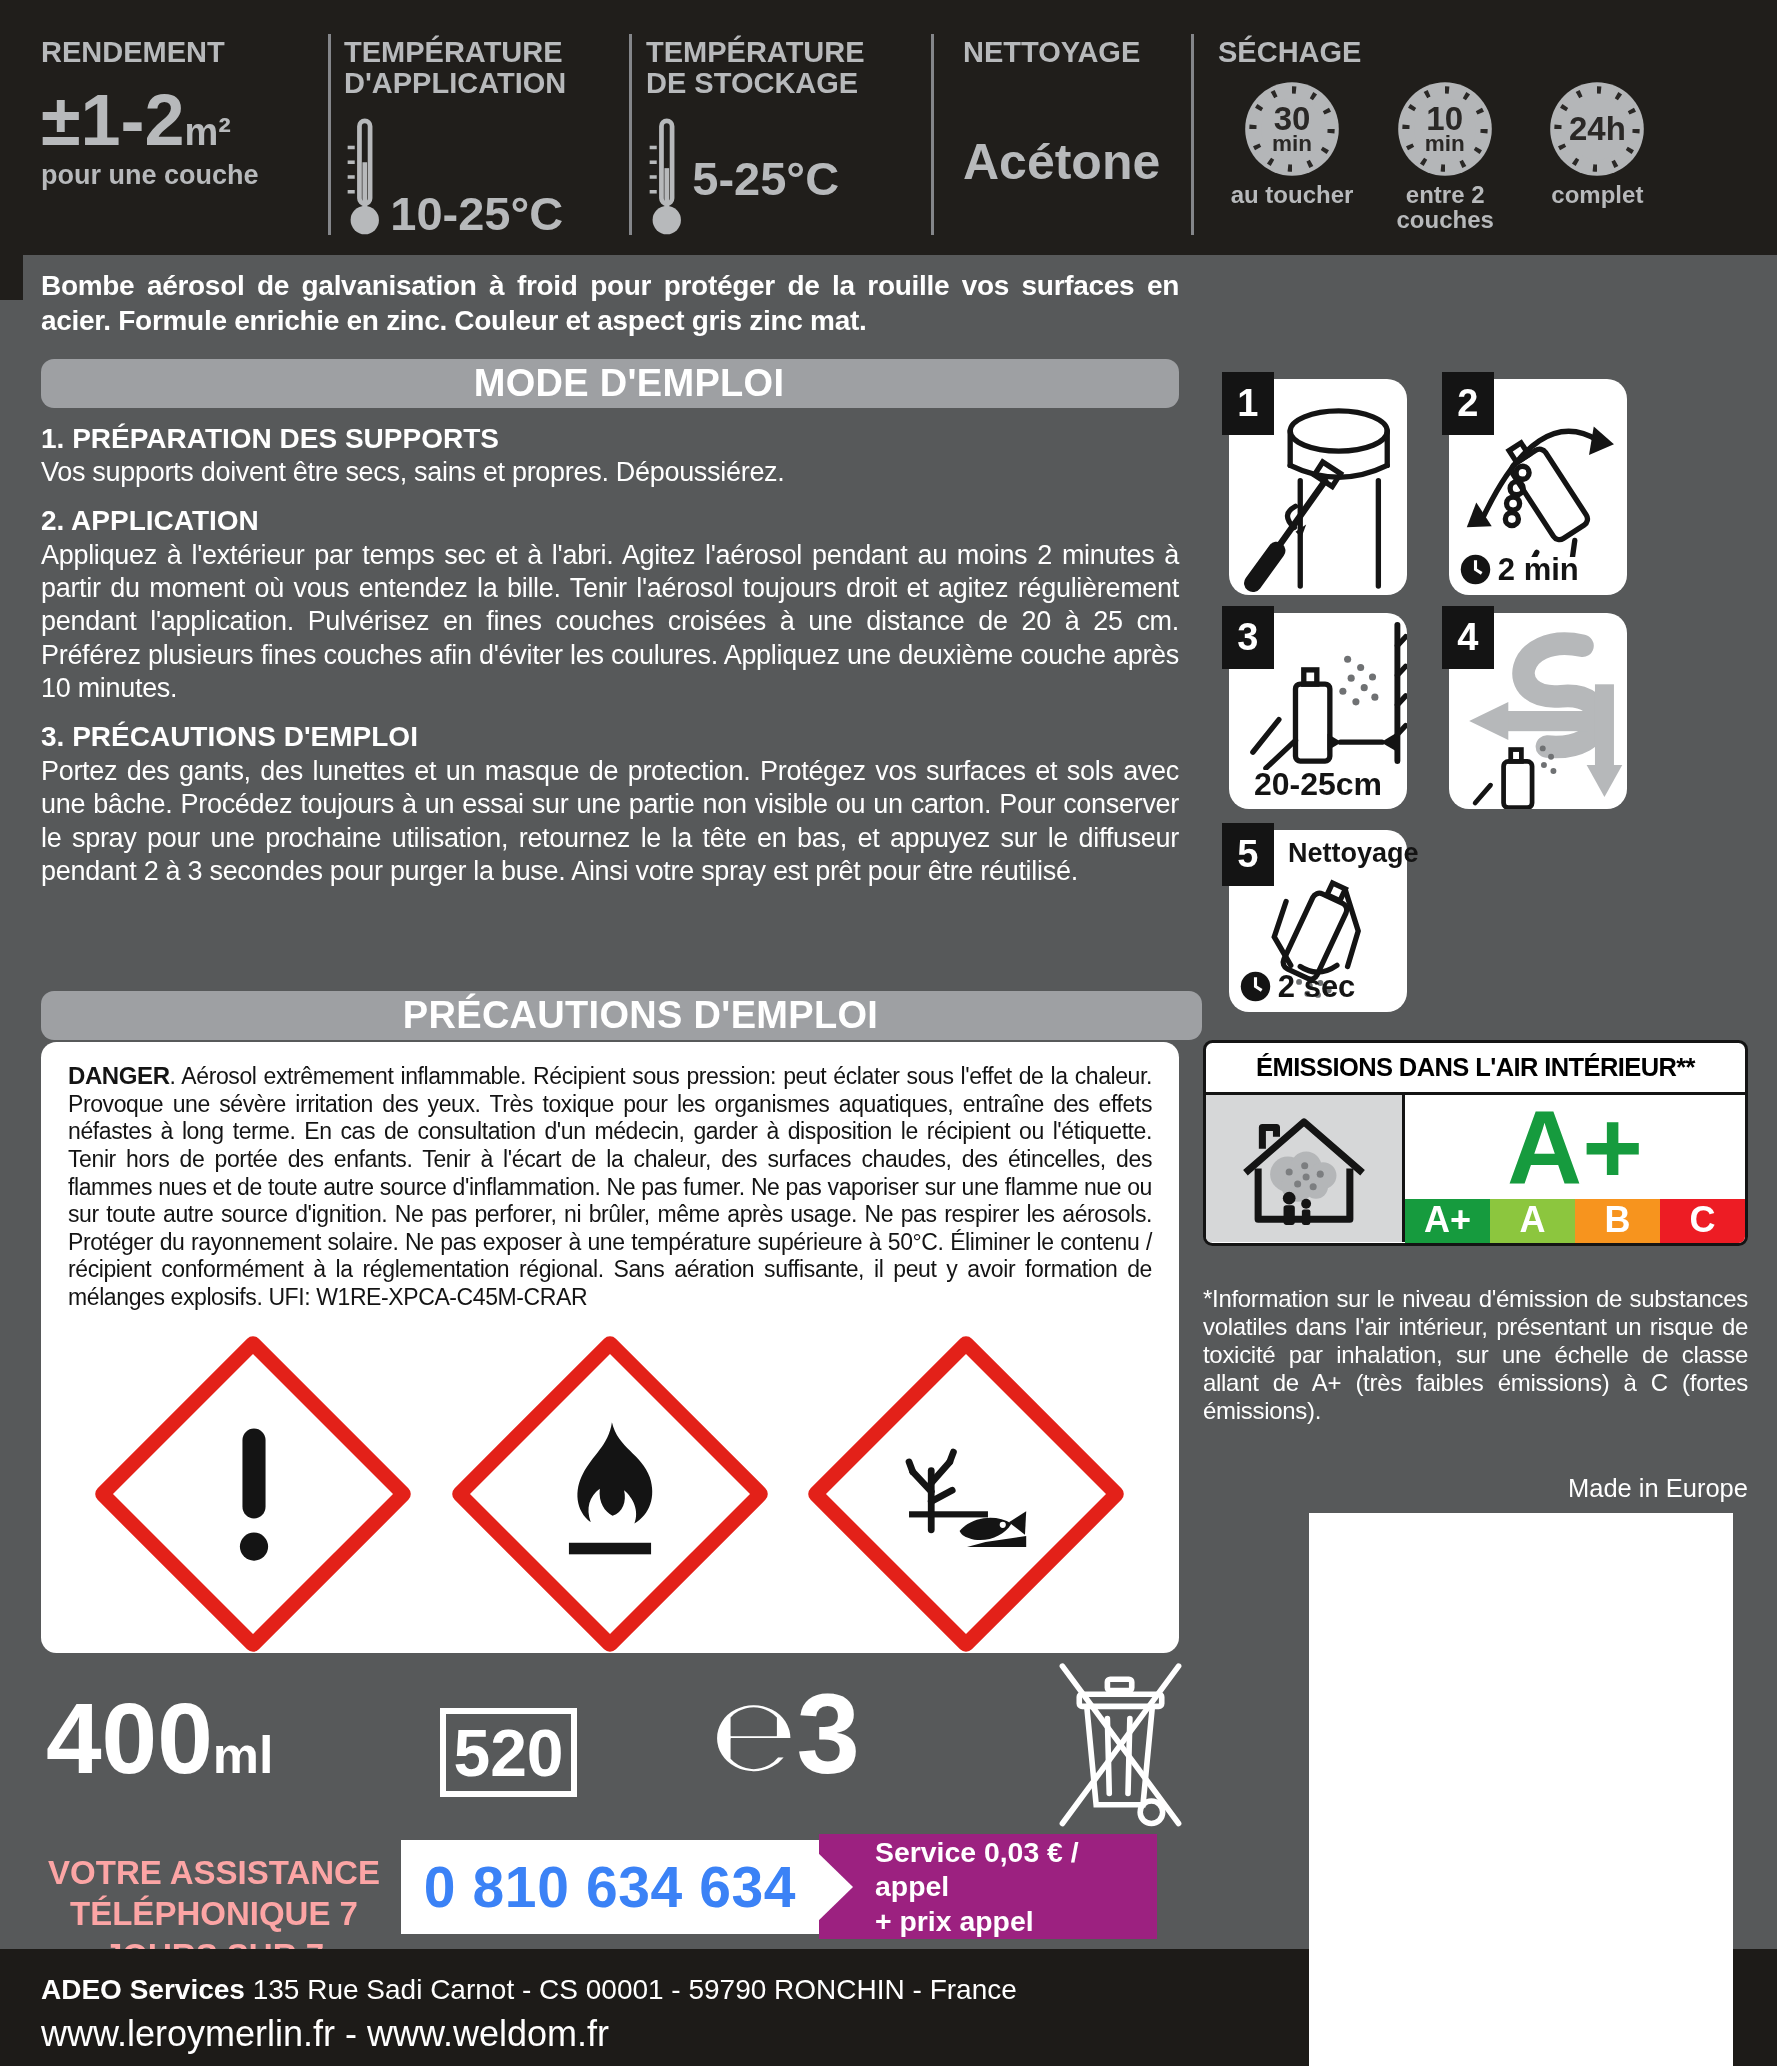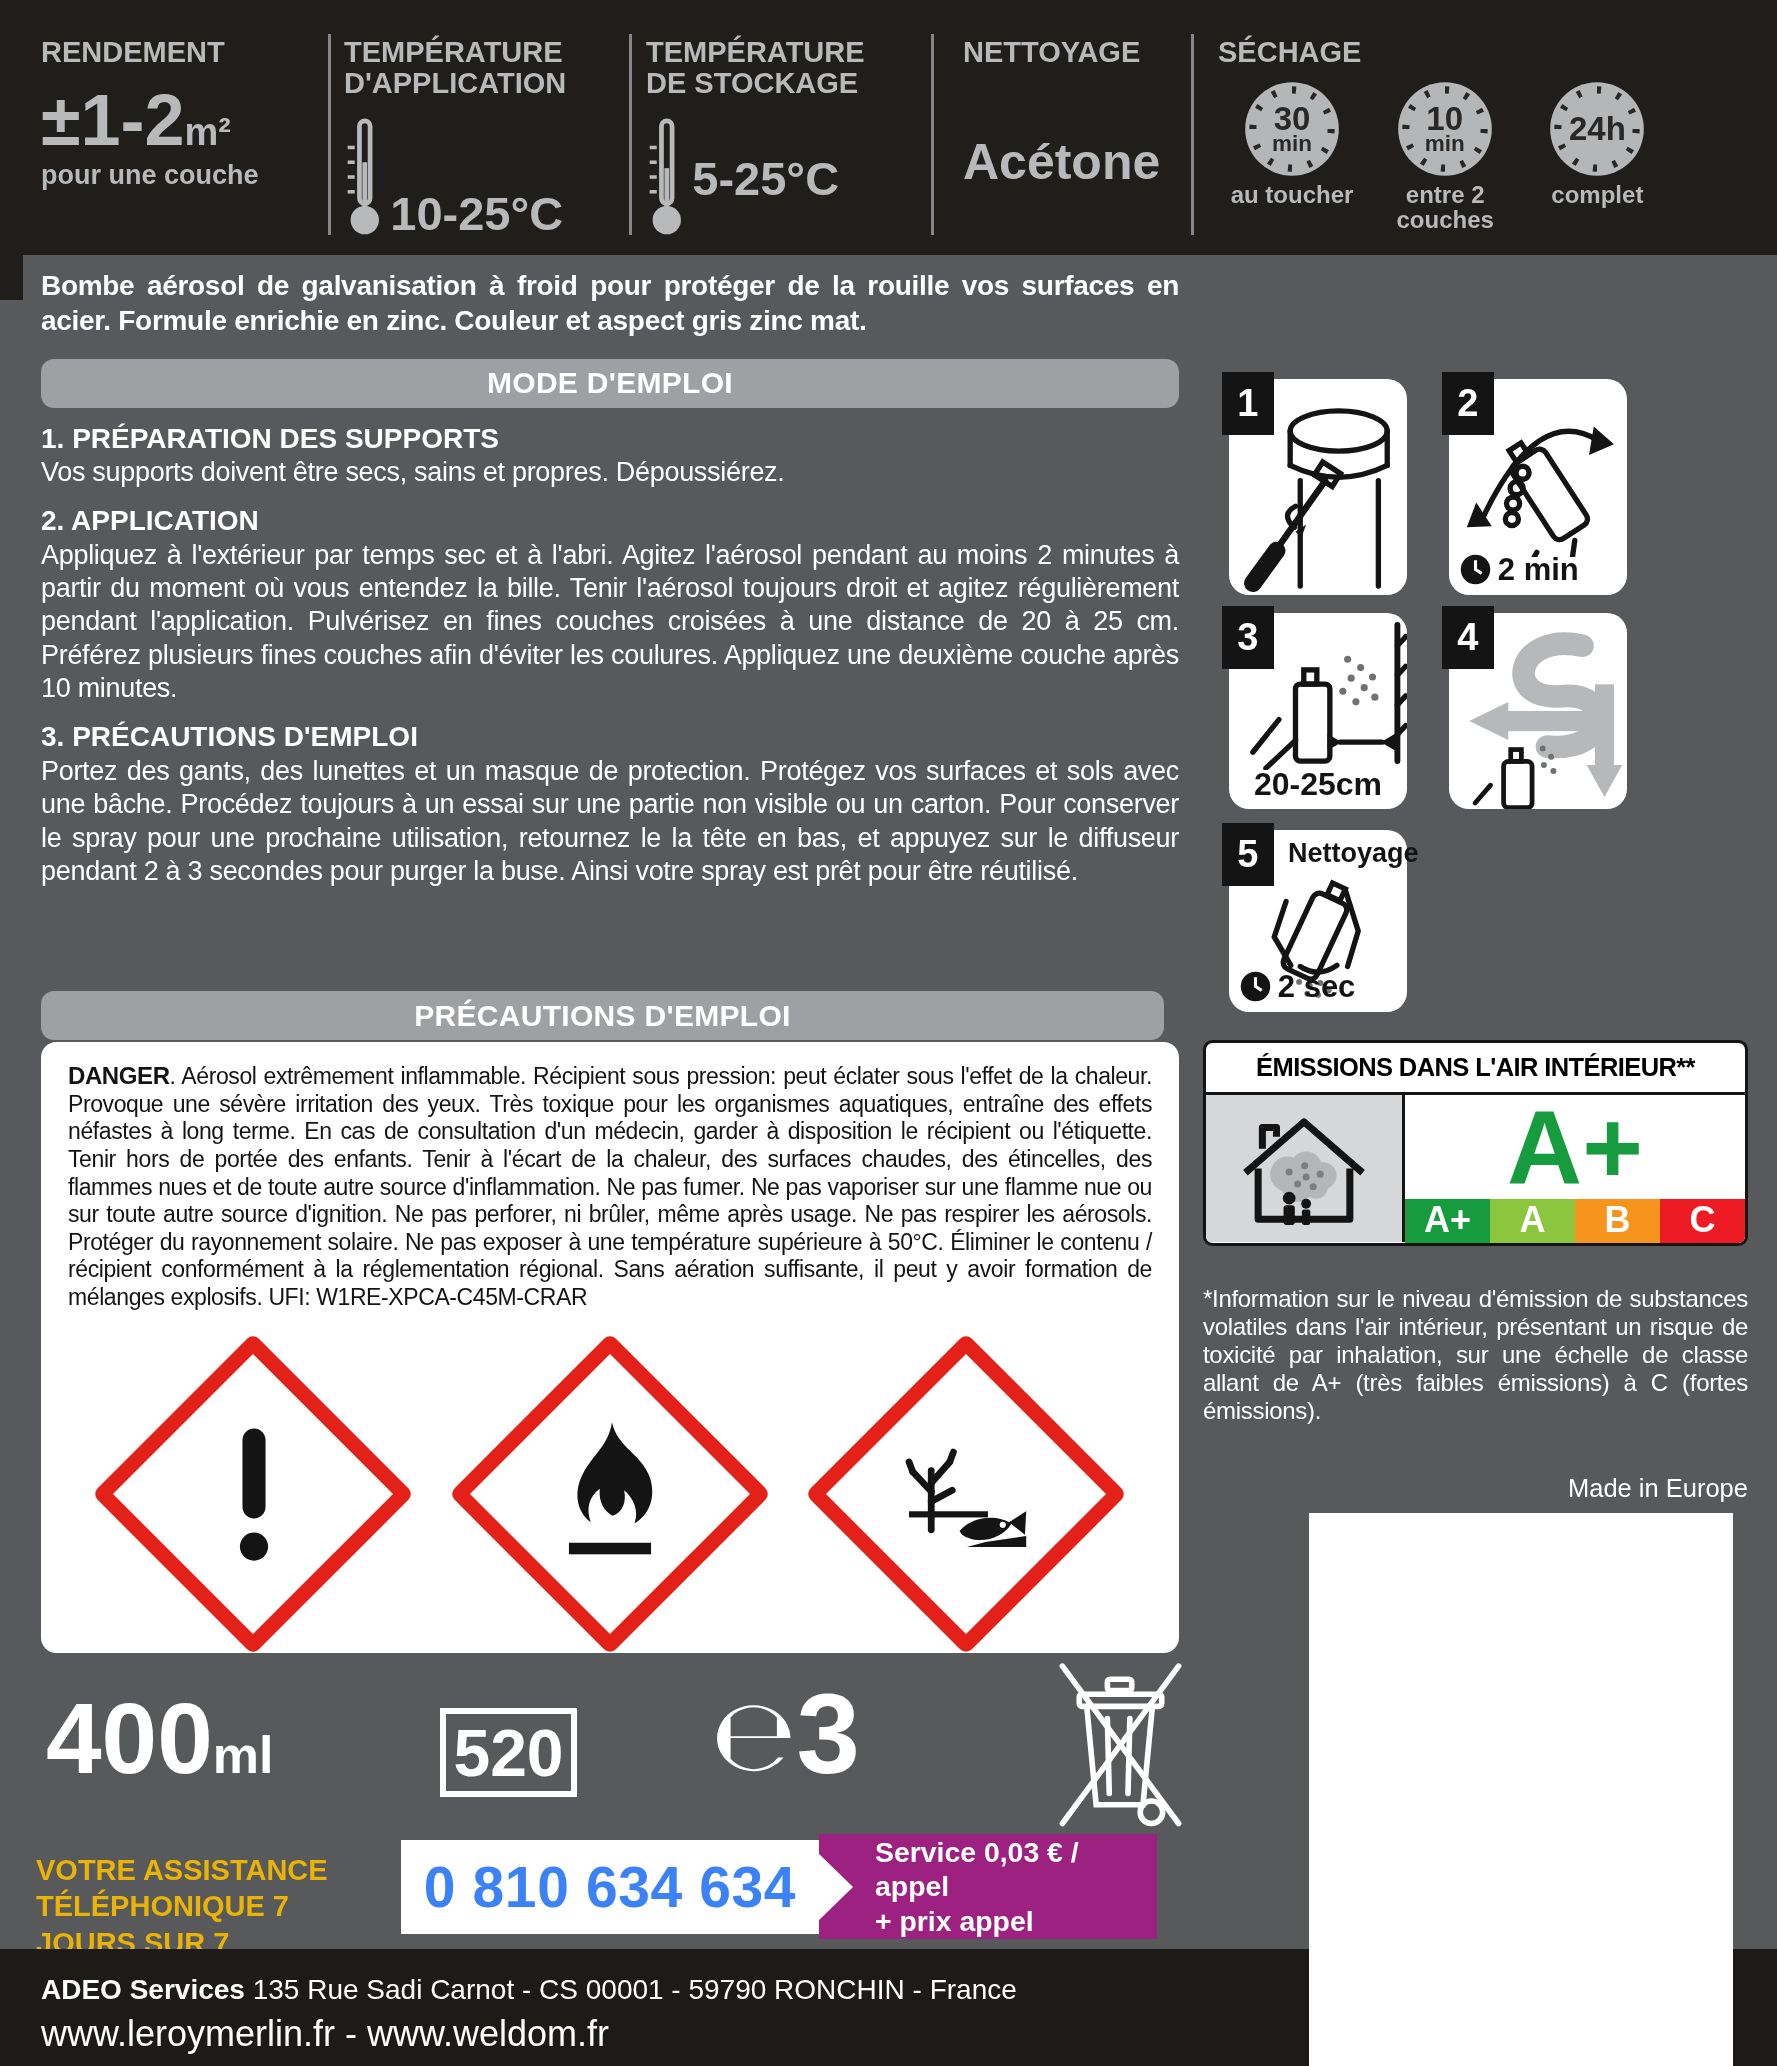--- a/index.html
+++ b/index.html
@@ -21,21 +21,21 @@
   .clockgrp{width:148px;text-align:center;}
   .clockwrap{position:relative;width:96px;height:96px;margin:0 auto;}
   .clocktext{position:absolute;left:0;top:0;width:96px;height:96px;display:flex;flex-direction:column;
              align-items:center;justify-content:center;color:#2a2826;font-weight:bold;line-height:.9;}
   .clocktext .v{font-size:33px;} .clocktext .u{font-size:22.5px;}
   .clocklabel{font-size:24px;font-weight:bold;margin-top:4.7px;line-height:1.05;}
   
   .col{left:41px;top:268px;width:1138px;color:#fff;}
   .desc{font-size:28px;font-weight:bold;line-height:1.26;text-align:justify;margin:0 0 20px 0;letter-spacing:-0.3px;}
   .bar{background:#9ea0a3;border-radius:13px;height:49px;display:flex;align-items:center;justify-content:center;
-       color:#fff;font-size:30px;font-weight:bold;letter-spacing:0.3px;}
+       color:#fff;font-size:38px;font-weight:bold;letter-spacing:0.3px;padding-left:38px;}
   .sech{font-size:28px;font-weight:bold;margin:15.4px 0 1.2px 0;line-height:1.15;}
   .secb{font-size:27px;line-height:1.24;text-align:justify;margin:0;letter-spacing:-0.3px;}
   .precbar{left:41px;top:991px;width:1123px;}
   
   .whitebox{left:41px;top:1042px;width:1138px;height:611px;background:#fff;border-radius:15.4px;box-sizing:border-box;
             padding:20px 27px 0 27px;}
   .danger{color:#141414;font-size:23px;line-height:1.2;text-align:justify;margin:0;letter-spacing:-0.4px;}
   .danger b{font-size:24px;}
   .ghsrow{display:flex;justify-content:space-between;margin:21.3px 24px 0 24px;}
   .ghs{position:relative;width:323px;height:323px;}
@@ -67,21 +67,21 @@
   .barcode{left:1309px;top:1513px;width:424px;height:553px;background:#fff;z-index:5;}
   
   .vol{left:46px;top:1688px;color:#fff;font-weight:bold;}
   .vol .n{font-size:100px;line-height:1;} .vol .u{font-size:52px;}
   .fillbox{left:440px;top:1708px;width:137px;height:89px;border:6px solid #fff;box-sizing:border-box;
            display:flex;align-items:center;justify-content:center;color:#fff;font-size:66px;font-weight:bold;}
   .emark{left:711px;top:1686px;color:#fff;display:flex;align-items:flex-end;}
   .emark .e{font-size:100px;line-height:.95;font-family:"DejaVu Sans",sans-serif;}
   .emark .n{font-size:114px;font-weight:bold;line-height:.85;}
   
-  .assistlabel{left:36px;top:1852px;width:356px;text-align:left;color:#eab308;font-size:29px;font-weight:bold;line-height:1.25;}
+  .assistlabel{left:36px;top:1852px;width:356px;text-align:center;color:#fca5a5;font-size:33px;font-weight:bold;line-height:1.25;}
   .phonebox{left:401px;top:1840px;width:418px;height:94px;background:#fff;display:flex;align-items:center;justify-content:center;}
   .phonebox span{color:#3b82f6;font-size:57px;font-weight:bold;letter-spacing:0.6px;}
   .servicebox{left:819px;top:1834px;width:338px;height:105px;background:#9c2180;display:flex;flex-direction:column;
               justify-content:center;padding-left:56px;box-sizing:border-box;color:#fff;font-size:28.4px;font-weight:bold;line-height:1.22;}
   .phonearrow{left:815px;top:1850px;width:0;height:0;border-top:37px solid transparent;border-bottom:37px solid transparent;
               border-left:38px solid #fff;z-index:3;}
   
   .footband{left:0;top:1949px;width:1778px;height:117px;background:#1d1b18;}
   .foot1{left:41px;top:1974px;color:#fff;font-size:28px;}
   .foot2{left:41px;top:2013px;color:#fff;font-size:36px;}

